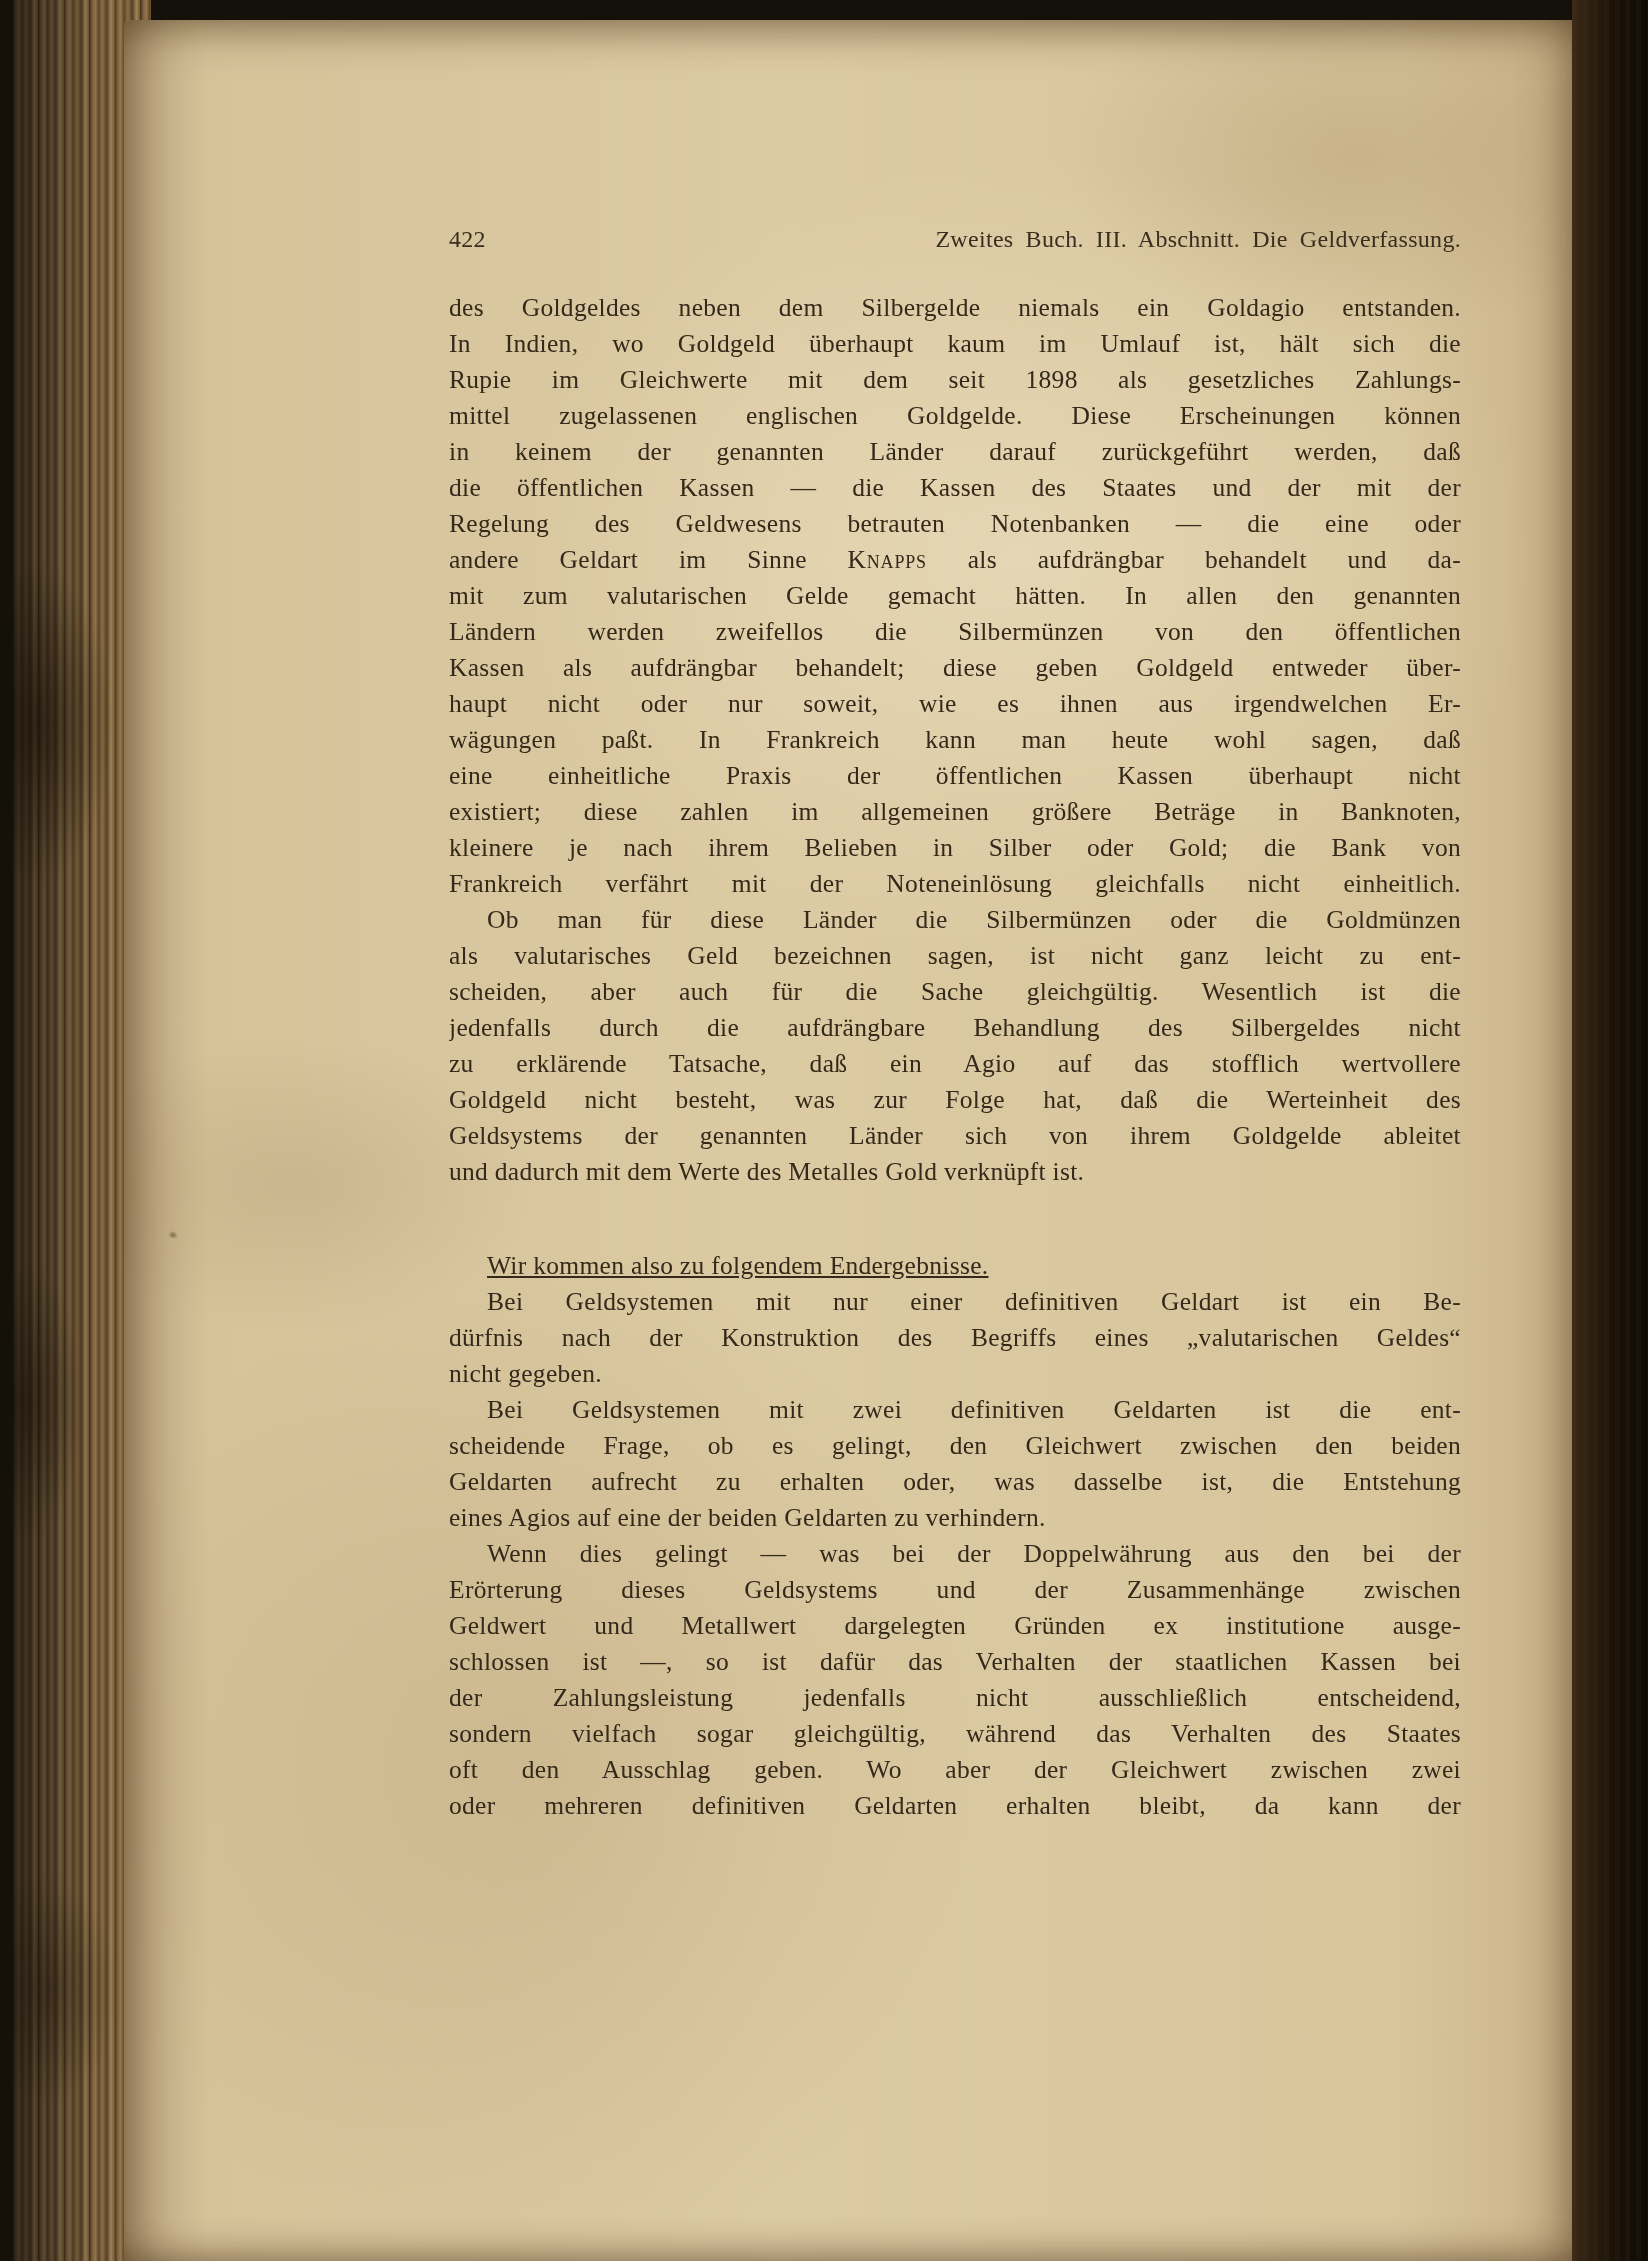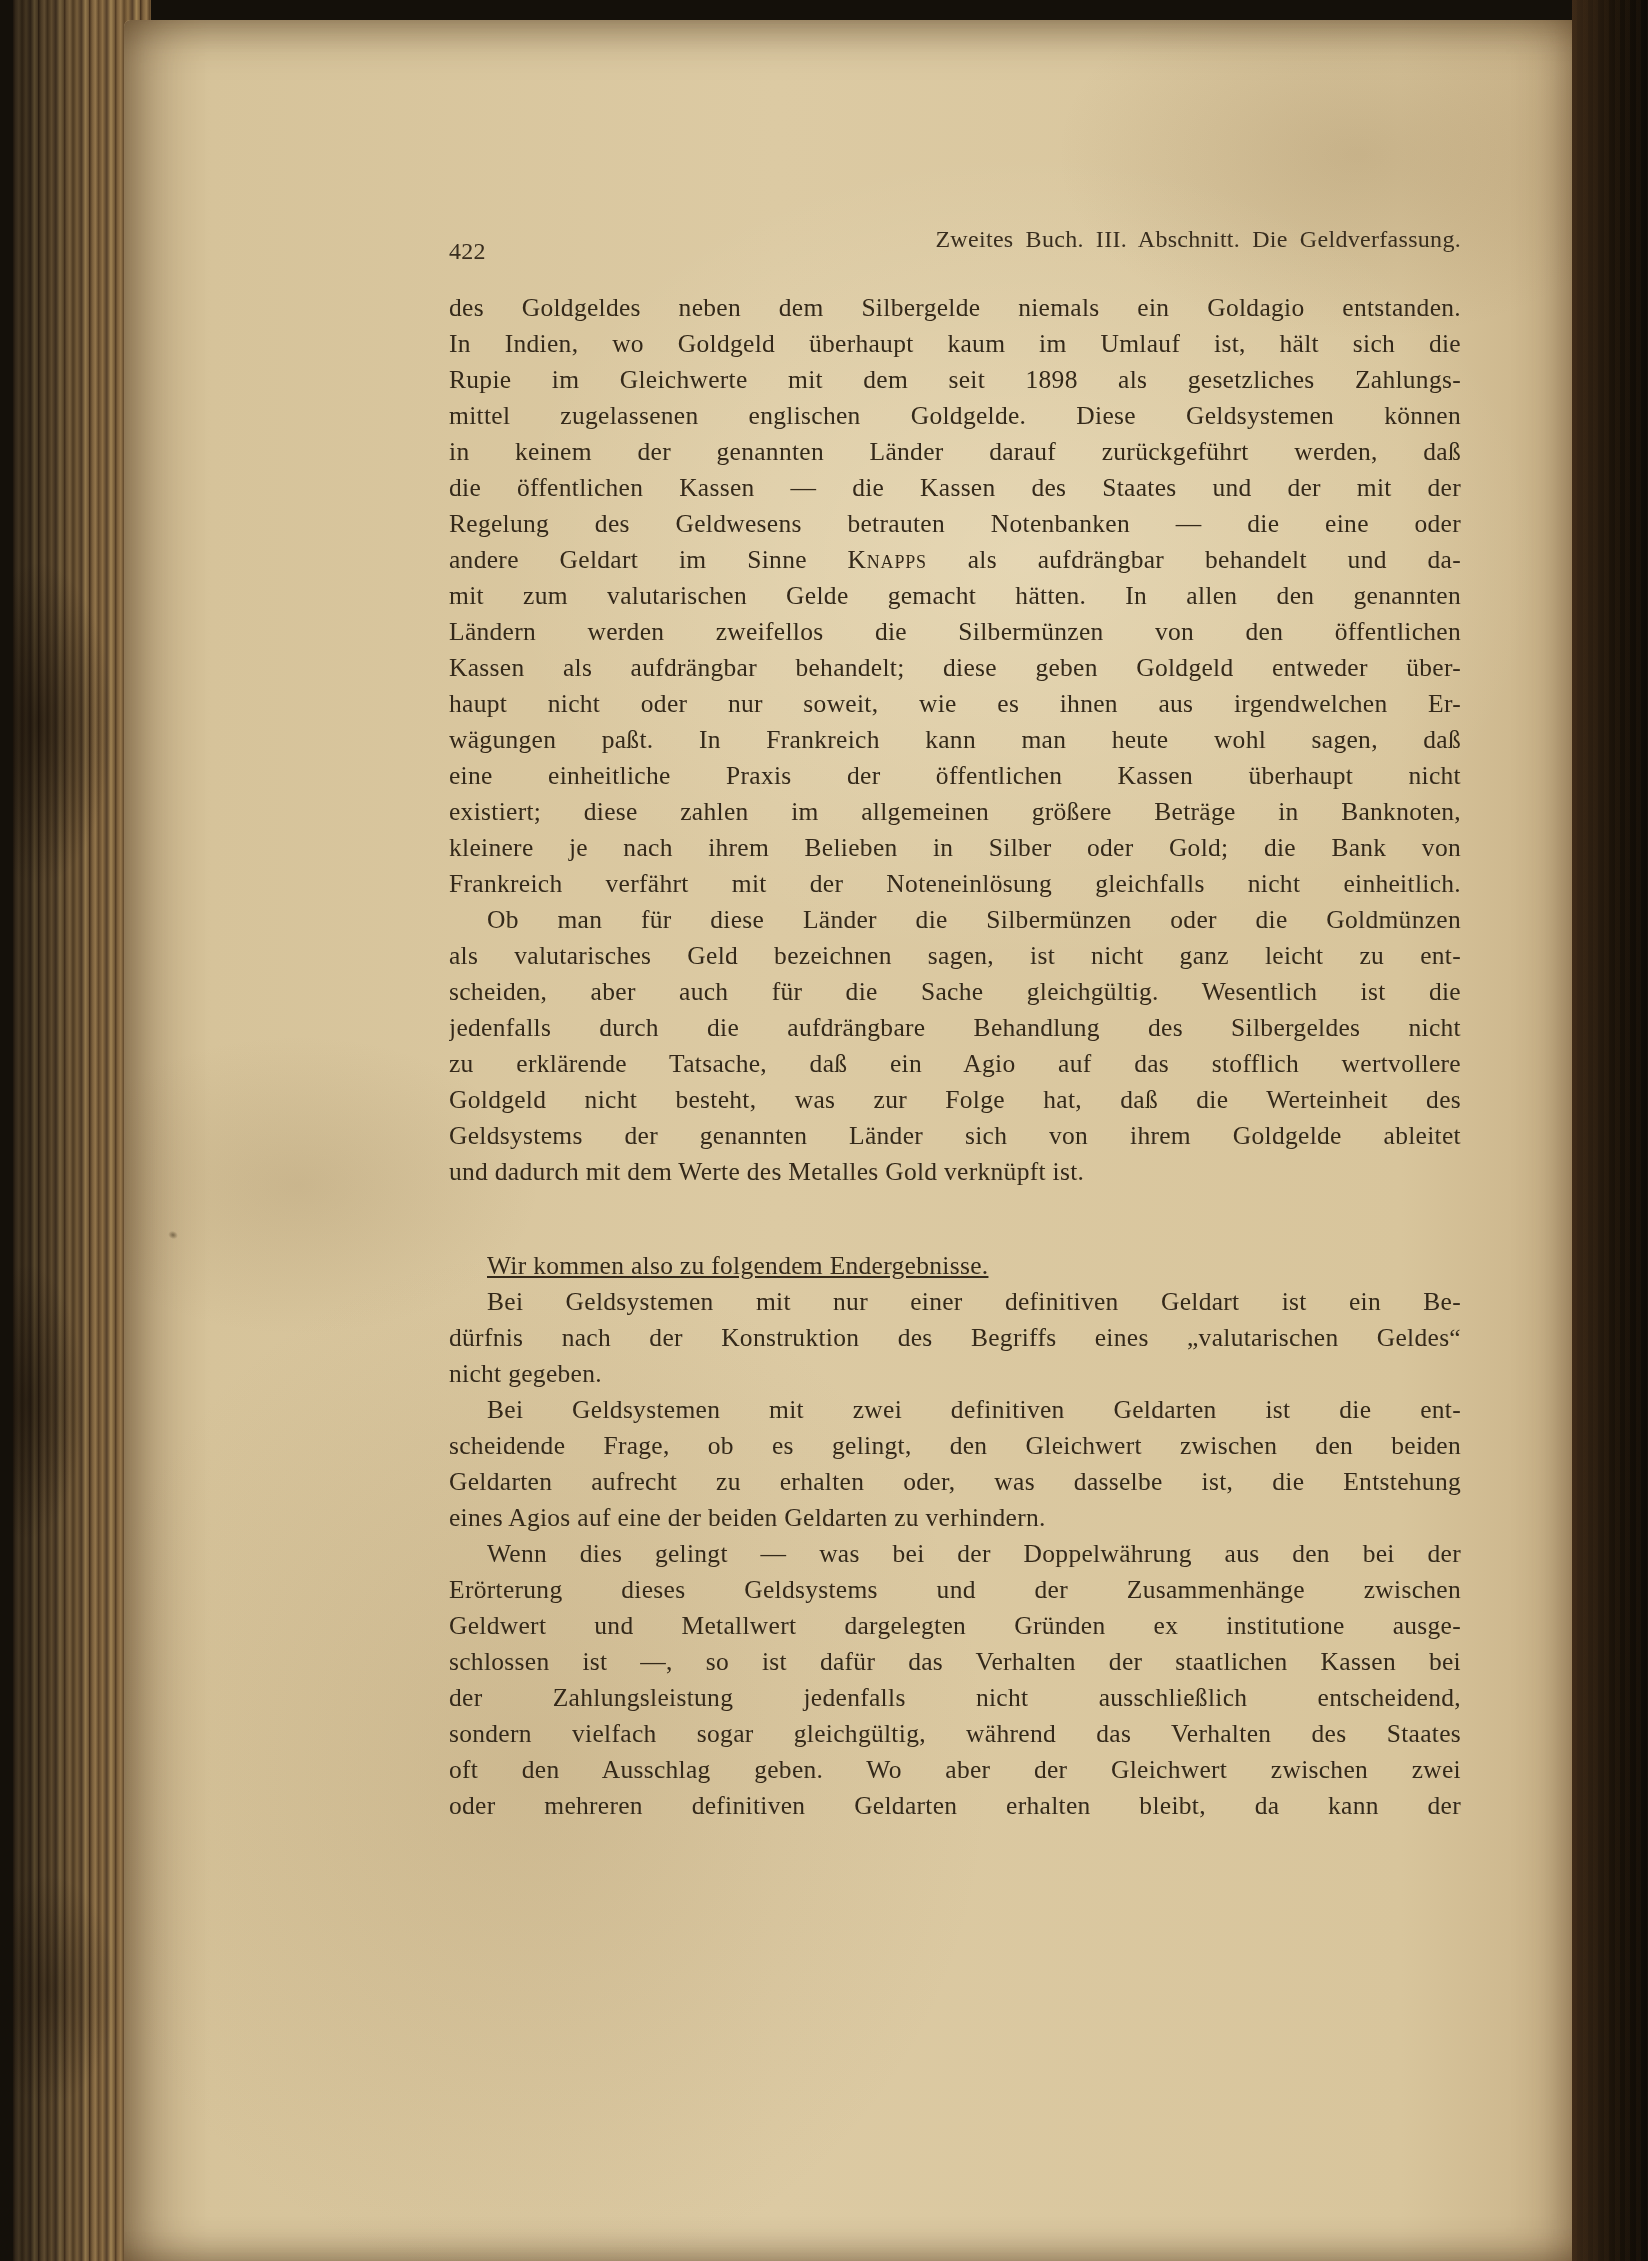--- a/index.html
+++ b/index.html
@@ -64,21 +64,21 @@
     position: absolute; left: 449px; top: 221px; width: 1012px;
     color: #34291a;
     font-size: 25.5px; line-height: 36px; letter-spacing: 0.3px;
     text-rendering: optimizeLegibility;
   }
 
   .running-head {
     position: relative; height: 36px; margin-bottom: 33px;
     font-size: 24px; color: #392e1f;
   }
-  .page-num { position: absolute; left: 0; top: 12px; }
+  .page-num { position: absolute; left: 0; top: 0; }
   .head-title { text-align: right; word-spacing: 5.8px; }
 
   .para { margin: 0; }
   .para.gap { margin-top: 58px; text-decoration: underline; }
 
   .line {
     height: 36px;
     text-align: justify;
     text-align-last: justify;
     overflow: hidden;
@@ -100,21 +100,21 @@
 <div class="text-block">
   <div class="running-head">
     <span class="page-num">422</span>
     <div class="head-title">Zweites Buch. III. Abschnitt. Die Geldverfassung.</div>
   </div>
   <div>
       <div class="para">
         <div class="line">des Goldgeldes neben dem Silbergelde niemals ein Goldagio entstanden.</div>
         <div class="line">In Indien, wo Goldgeld überhaupt kaum im Umlauf ist, hält sich die</div>
         <div class="line">Rupie im Gleichwerte mit dem seit 1898 als gesetzliches Zahlungs-</div>
-        <div class="line">mittel zugelassenen englischen Goldgelde. Diese Geldsystemen können</div>
+        <div class="line">mittel zugelassenen englischen Goldgelde. Diese Erscheinungen können</div>
         <div class="line">in keinem der genannten Länder darauf zurückgeführt werden, daß</div>
         <div class="line">die öffentlichen Kassen — die Kassen des Staates und der mit der</div>
         <div class="line">Regelung des Geldwesens betrauten Notenbanken — die eine oder</div>
         <div class="line">andere Geldart im Sinne <span class="sc">Knapps</span> als aufdrängbar behandelt und da-</div>
         <div class="line">mit zum valutarischen Gelde gemacht hätten. In allen den genannten</div>
         <div class="line">Ländern werden zweifellos die Silbermünzen von den öffentlichen</div>
         <div class="line">Kassen als aufdrängbar behandelt; diese geben Goldgeld entweder über-</div>
         <div class="line">haupt nicht oder nur soweit, wie es ihnen aus irgendwelchen Er-</div>
         <div class="line">wägungen paßt. In Frankreich kann man heute wohl sagen, daß</div>
         <div class="line">eine einheitliche Praxis der öffentlichen Kassen überhaupt nicht</div>

